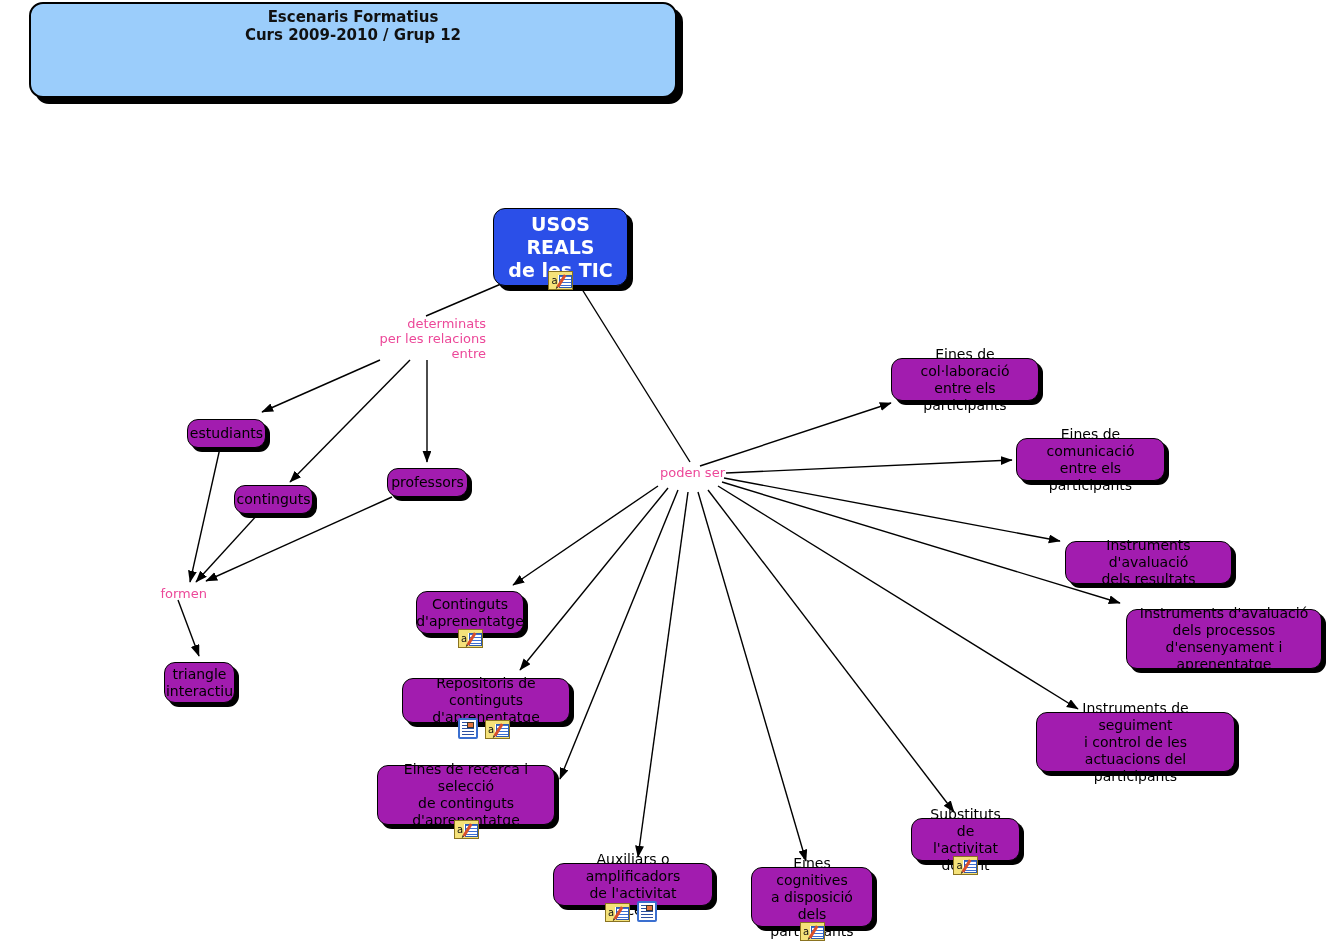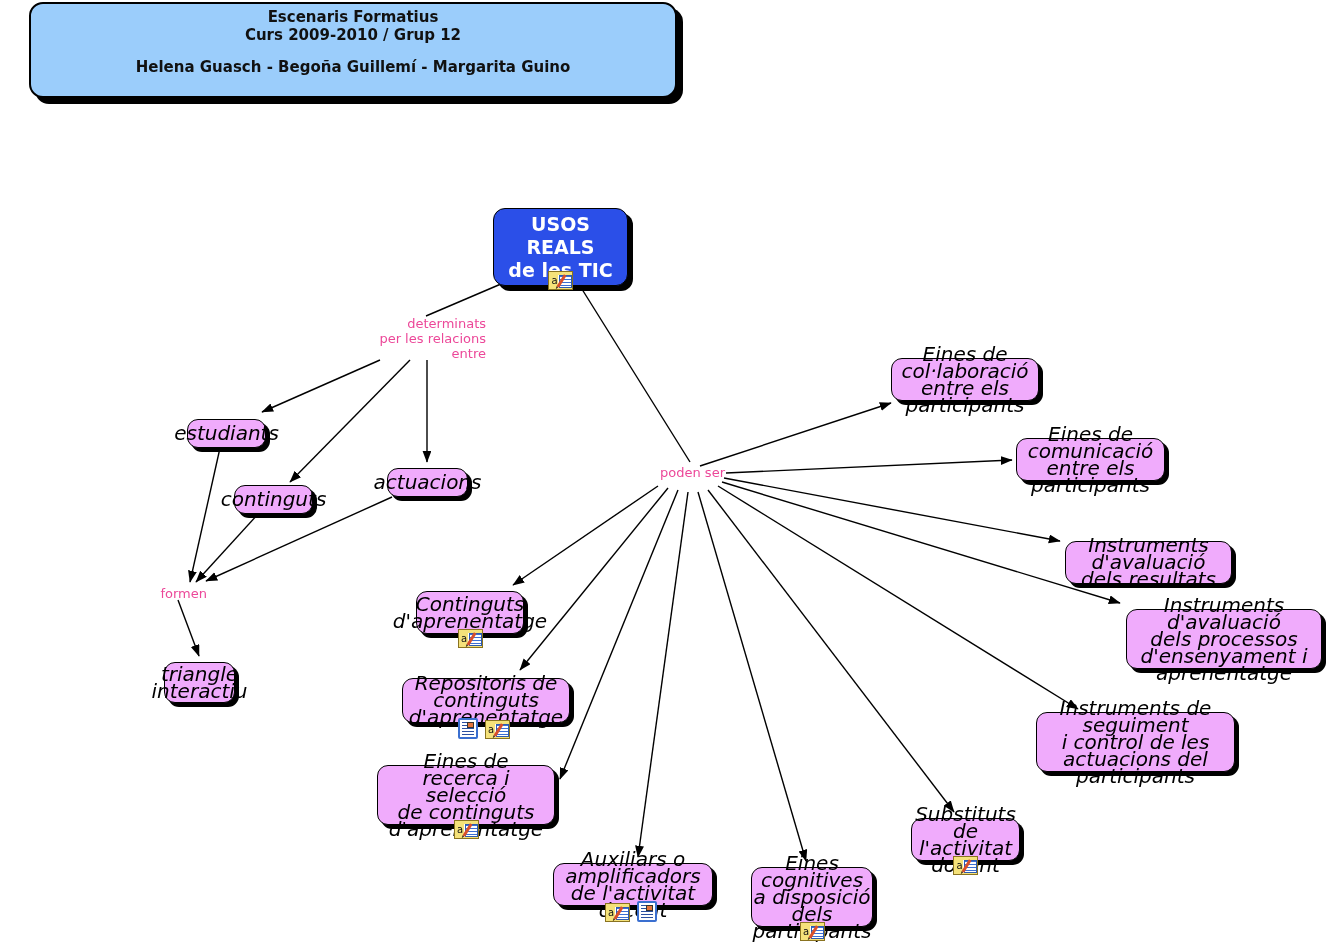--- a/index.html
+++ b/index.html
@@ -60,25 +60,24 @@
     border: 1.6px solid #000000;
     border-radius: 11px;
     box-shadow: 4px 4px 0 #000000;
     display: flex;
     align-items: center;
     justify-content: center;
     text-align: center;
     padding: 4px 10px;
   }
   .node.peach {
-    background: #f0abfc;
+    background: #a21caf;
     color: #000000;
-    font-size: 20px;
+    font-size: 14px;
     line-height: 17px;
-    font-style: italic;
   }
   .node.root {
     background: #2B4FE8;
     color: #ffffff;
     font-weight: bold;
     font-size: 19px;
     line-height: 23px;
     border-radius: 12px;
     box-shadow: 5px 5px 0 #000000;
   }
@@ -222,36 +221,35 @@
         <line x1="678" y1="490" x2="560" y2="779" stroke="#000000" stroke-width="1.4" marker-end="url(#arrowhead)"></line>
         <line x1="668" y1="488" x2="520" y2="670" stroke="#000000" stroke-width="1.4" marker-end="url(#arrowhead)"></line>
         <line x1="658" y1="486" x2="513" y2="585" stroke="#000000" stroke-width="1.4" marker-end="url(#arrowhead)"></line>
       </g>
   </svg>
 
   <div class="title-box" style="left:2px; top:2px; width:648px; height:96px;">
     <span class="title-line">Escenaris Formatius</span>
     <span class="title-line">Curs 2009-2010 / Grup 12</span>
     <span class="title-gap"></span>
-    <span class="title-line">Helena Guasch - Begoña Guillemí - Margarita Guino</span>
   </div>
 
   <div id="node-layer">
       <div class="node root" style="left: 493px; top: 208px; width: 135px; height: 78px;">
         <span class="node-label">USOS REALS
 de les TIC</span>
       </div>
       <div class="node peach" style="left: 187px; top: 419px; width: 79px; height: 29px;">
         <span class="node-label">estudiants</span>
       </div>
       <div class="node peach" style="left: 234px; top: 485px; width: 79px; height: 29px;">
         <span class="node-label">continguts</span>
       </div>
       <div class="node peach" style="left: 387px; top: 468px; width: 81px; height: 29px;">
-        <span class="node-label">actuacions</span>
+        <span class="node-label">professors</span>
       </div>
       <div class="node peach" style="left: 164px; top: 662px; width: 71px; height: 41px;">
         <span class="node-label">triangle
 interactiu</span>
       </div>
       <div class="node peach" style="left: 416px; top: 591px; width: 108px; height: 43px;">
         <span class="node-label">Continguts
 d'aprenentatge</span>
       </div>
       <div class="node peach" style="left: 402px; top: 678px; width: 168px; height: 45px; align-items: center;">

